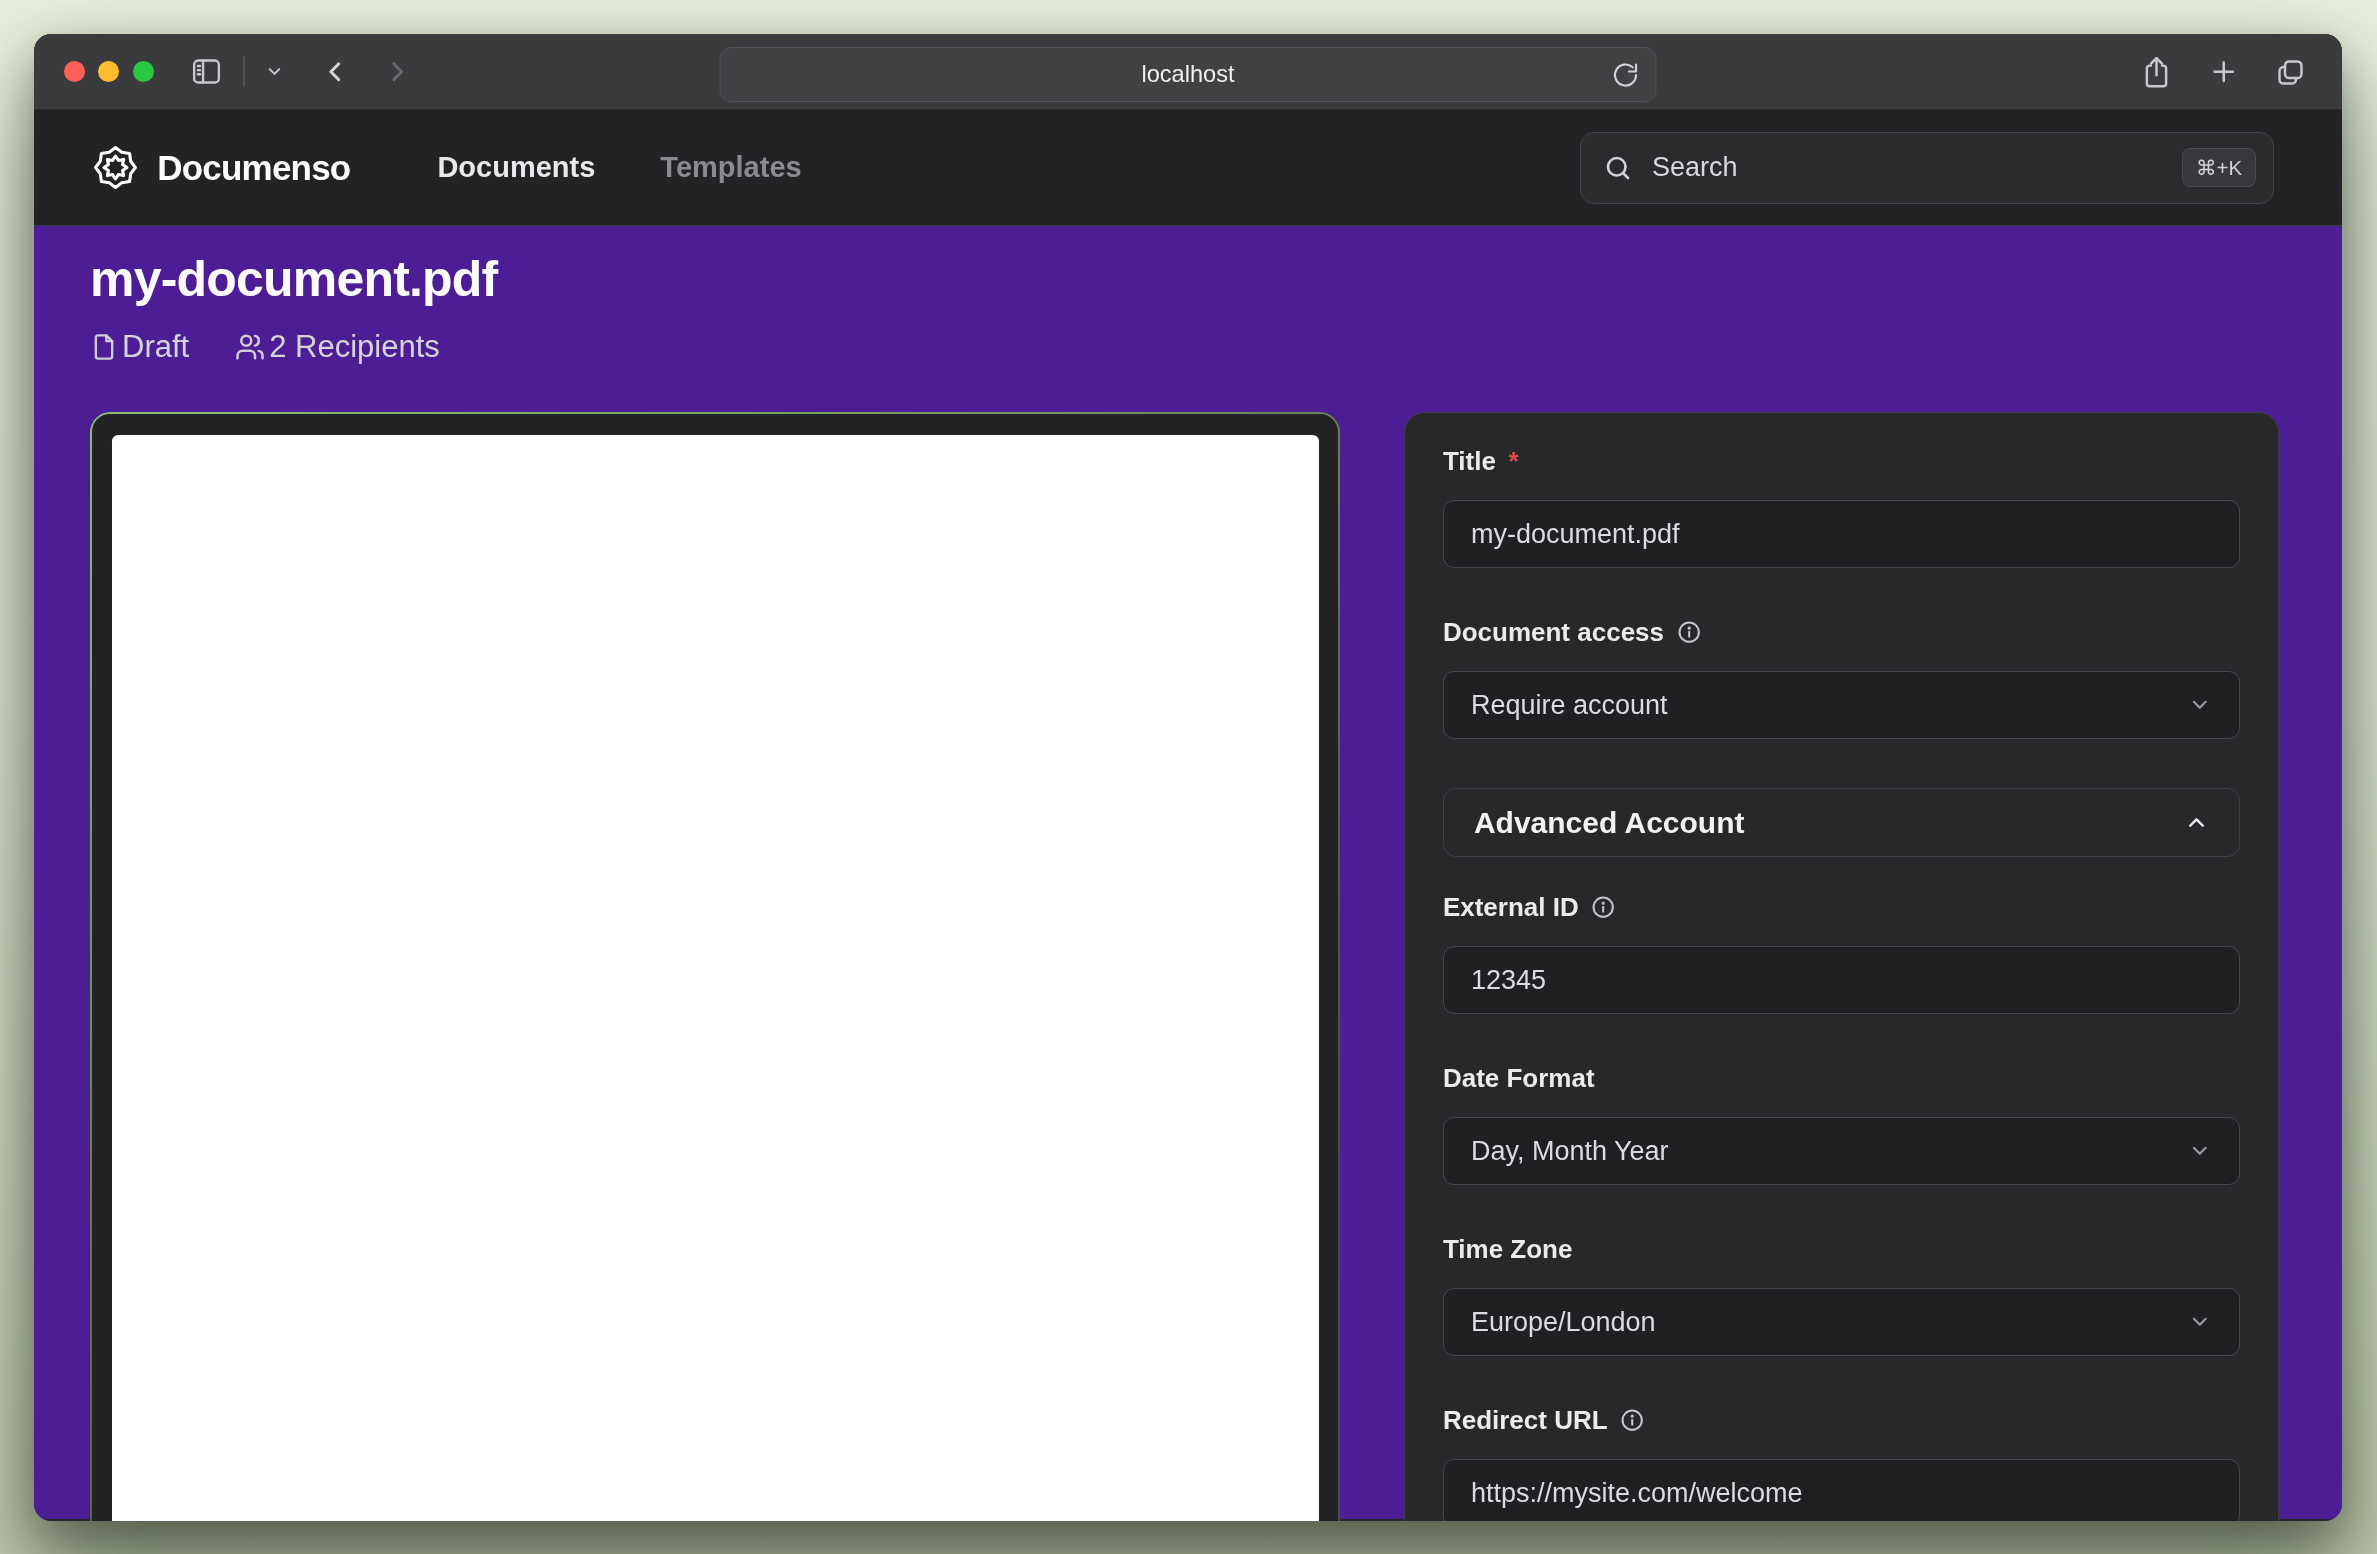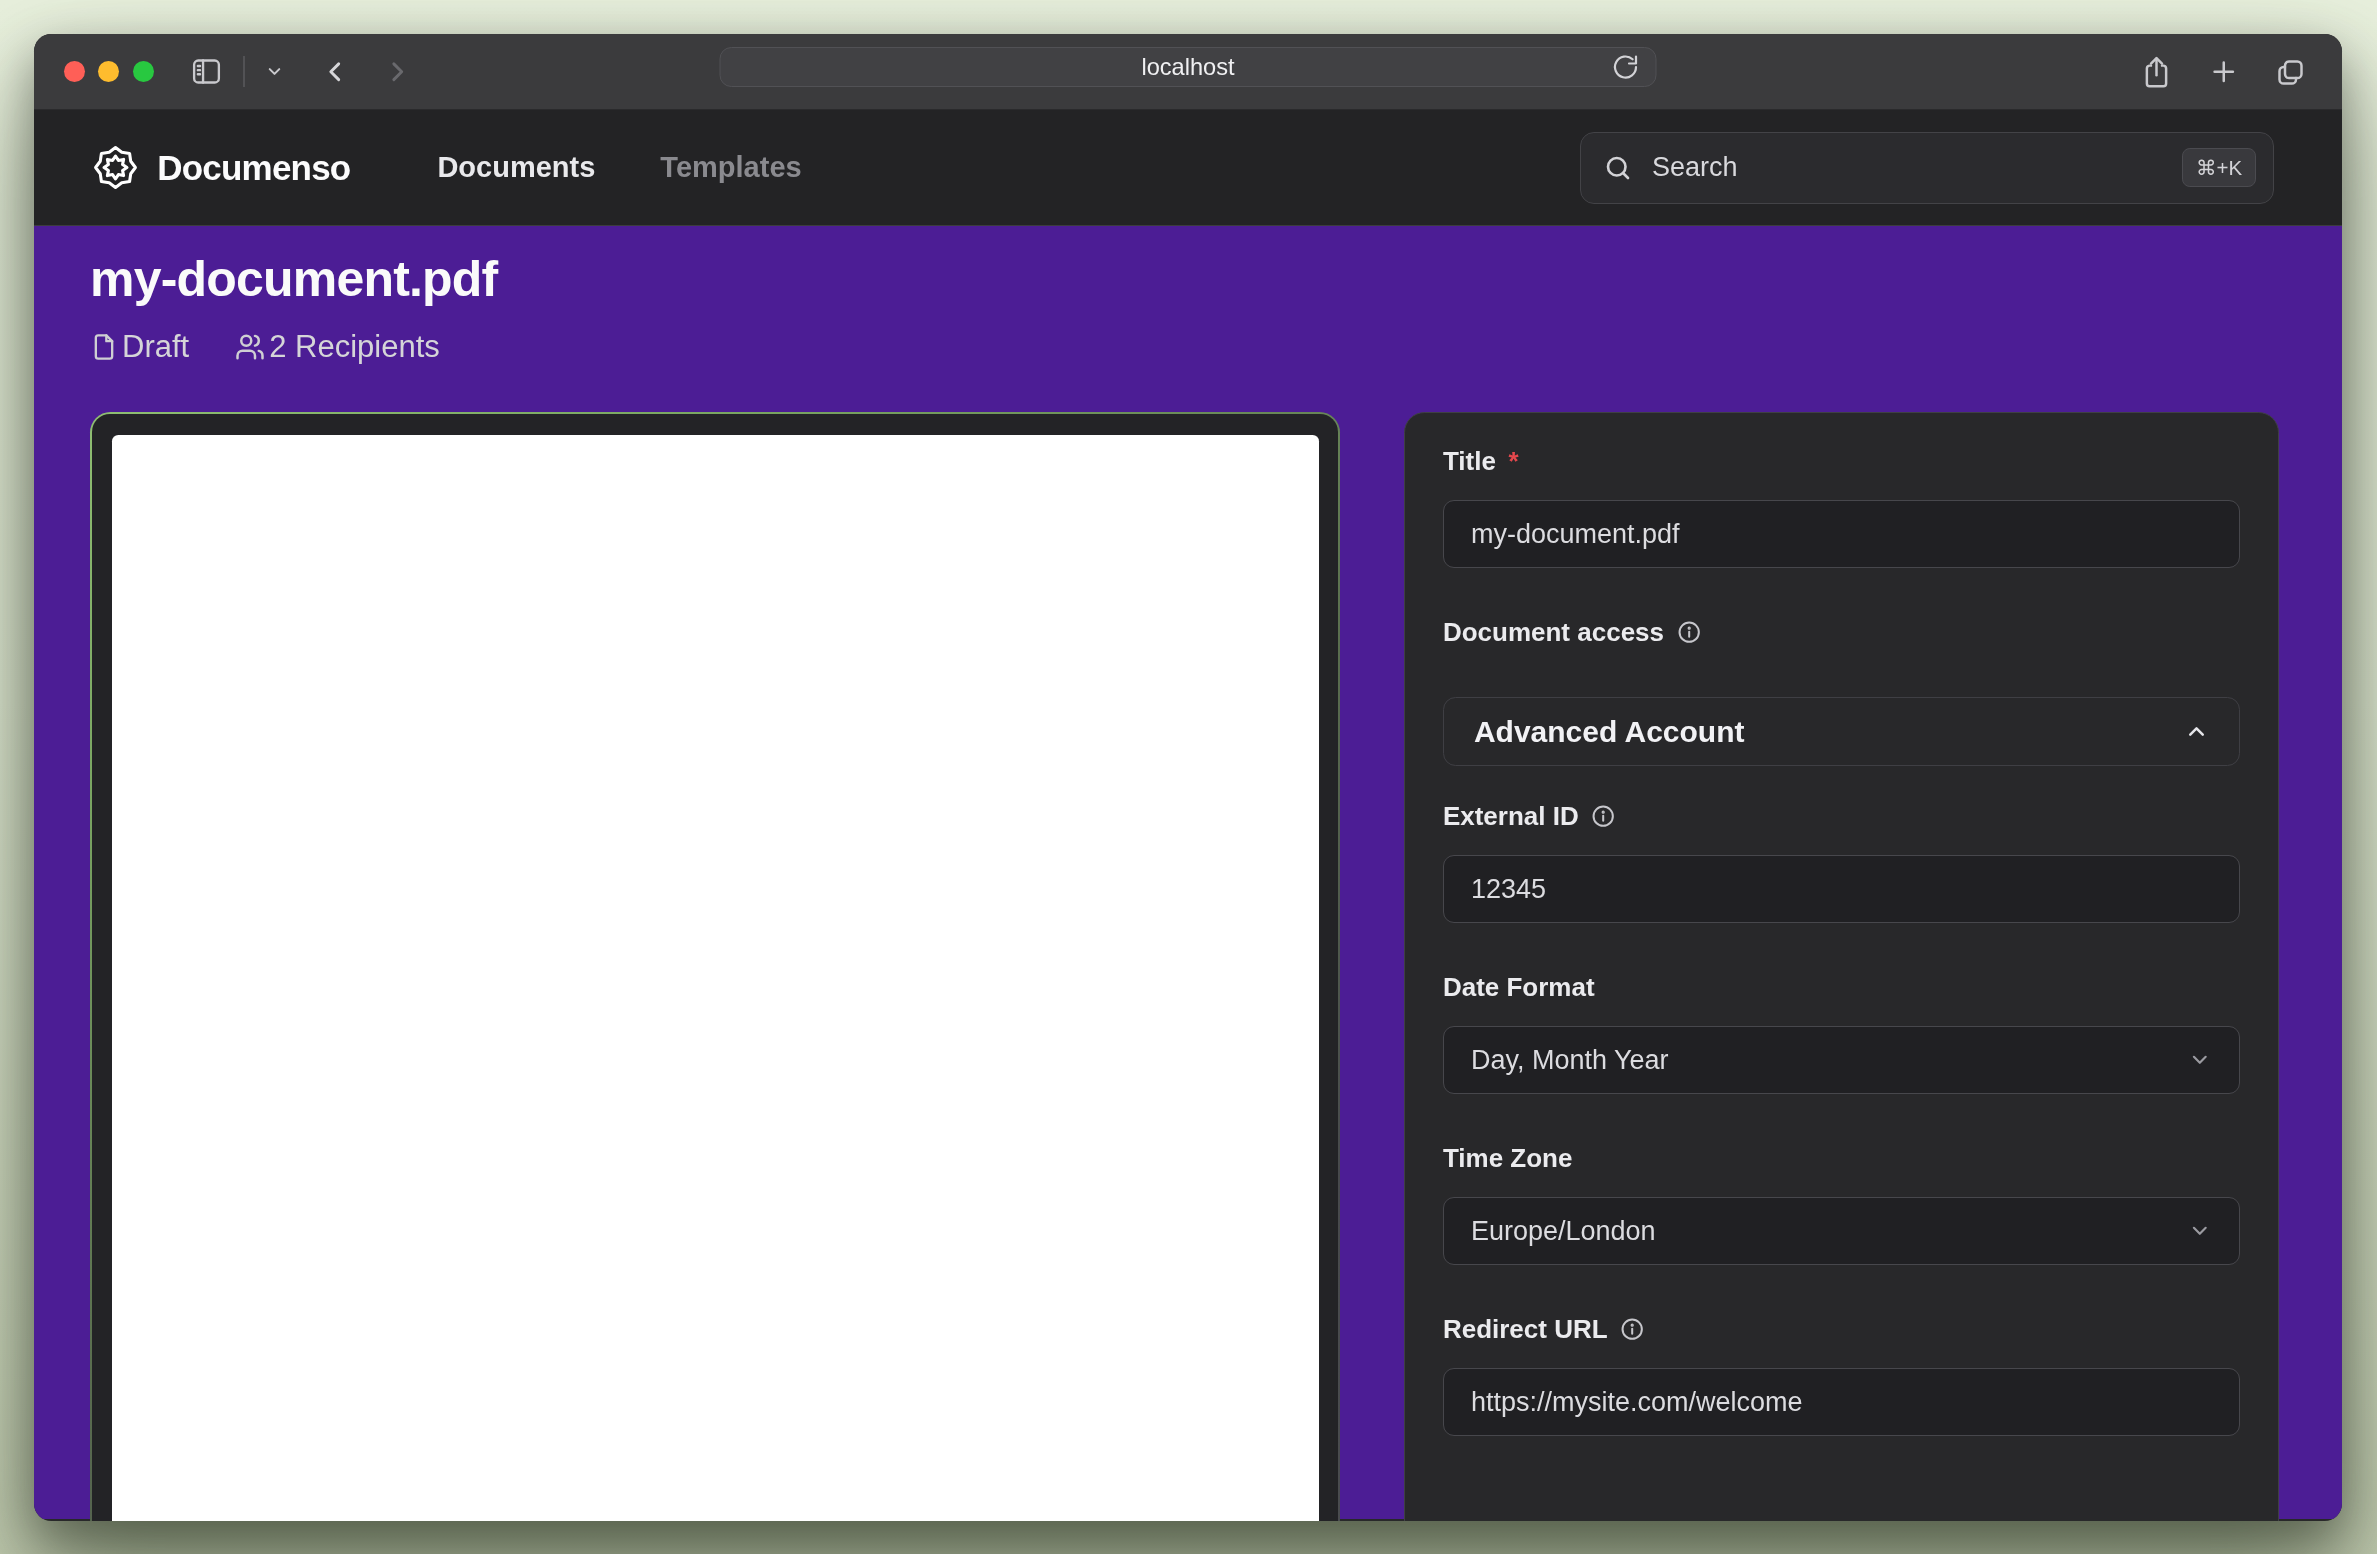--- a/index.html
+++ b/index.html
@@ -26,21 +26,21 @@
     display:flex; align-items:center; padding:0 30px;
   }
   .traffic { display:flex; gap:13.4px; align-items:center; }
   .light { width:21px; height:21px; border-radius:50%; }
   .tb-icons { display:flex; align-items:center; margin-left:36px; gap:20.5px; color:#c9c9cd; }
   .tb-sep { width:1.6px; height:31.5px; background:#525255; }
   .tb-btn { display:flex; align-items:center; justify-content:center; }
   .dim { color:#69696d; }
   .url-field {
     position:absolute; left:50%; top:13.4px; transform:translateX(-50%);
-    width:937px; height:40px; border:1.6px solid #515155; border-radius:11.8px;
+    width:937px; height:55px; border:1.6px solid #515155; border-radius:11.8px;
     background:#414144; display:flex; align-items:center; justify-content:center;
     color:#f0f0f2; font-size:23.6px;
   }
   .url-refresh { position:absolute; right:15.7px; top:50%; transform:translateY(-50%); color:#d2d2d6; display:flex; }
   .tb-right { position:absolute; right:35px; top:0; height:76px; display:flex; align-items:center; gap:35px; color:#c9c9cd; }
 
   
   .appheader {
     height:116px; background:#232325; border-bottom:1.6px solid #3c3c3f;
     display:flex; align-items:center; padding:0 68px 0 57px; position:relative;
@@ -249,20 +249,28 @@
             <div class="flabel">
               <span>Document access</span>
               <span class="info-icon">
                 <svg width="24.4" height="24.4" viewBox="0 0 24 24" fill="none" stroke="currentColor" stroke-width="2" stroke-linecap="round">
                     <circle cx="12" cy="12" r="9.5"></circle>
                     <path d="M12 16.5v-5"></path>
                     <circle cx="12" cy="8" r="0.6" fill="currentColor"></circle>
                   </svg>
               </span>
             </div>
+            <div class="control select">
+              <span>Require account</span>
+              <span class="chev">
+                <svg width="23.6" height="23.6" viewBox="0 0 24 24" fill="none" stroke="currentColor" stroke-width="2.2" stroke-linecap="round" stroke-linejoin="round">
+                    <path d="m6 9 6 6 6-6"></path>
+                  </svg>
+              </span>
+            </div>
           </div>
 
           <div class="advanced">
             <span class="advanced-label">Advanced Account</span>
             <span class="chev">
               <svg width="25" height="25" viewBox="0 0 24 24" fill="none" stroke="currentColor" stroke-width="2.4" stroke-linecap="round" stroke-linejoin="round">
                   <path d="m18 15-6-6-6 6"></path>
                 </svg>
             </span>
           </div>

